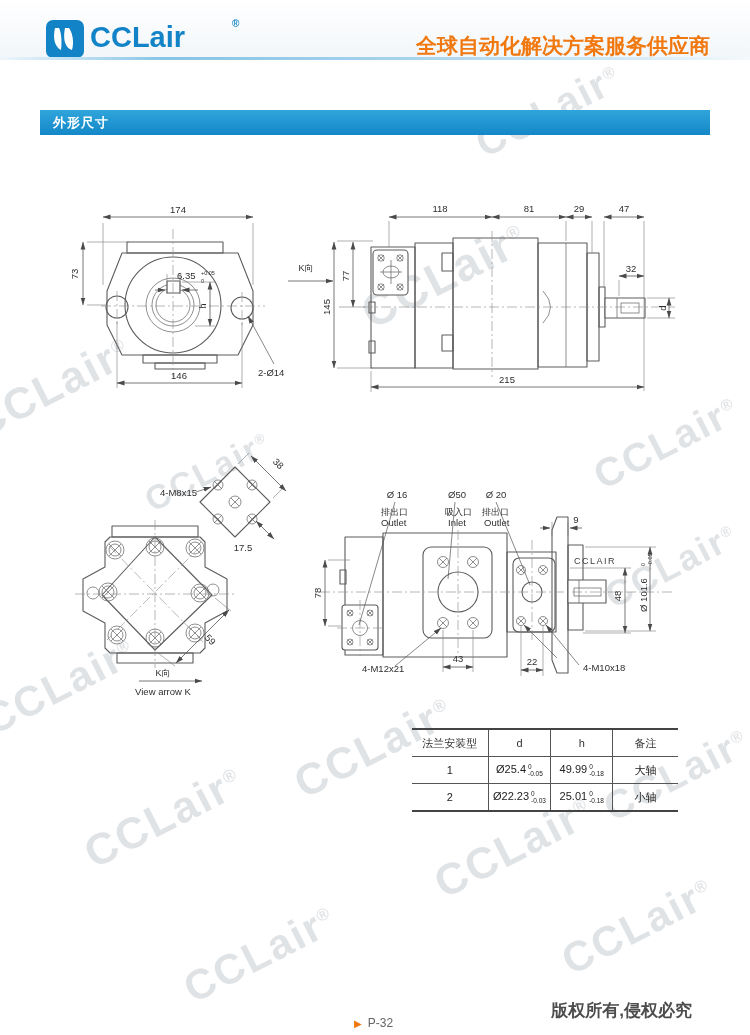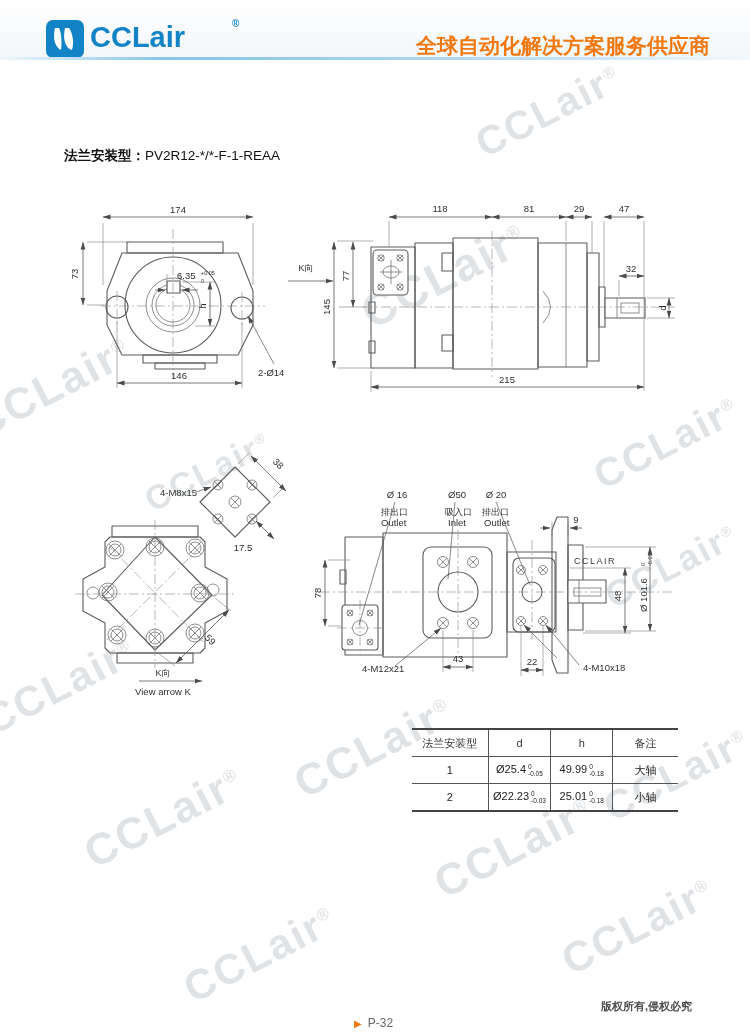--- a/index.html
+++ b/index.html
@@ -52,21 +52,21 @@
   .dim-table tr{border-bottom:1px solid #555;}
   .dim-table{border-top:2px solid #444;border-bottom:2px solid #444;}
   .dim-table td.vl{border-left:1px solid #555;}
   .tol{display:inline-flex;flex-direction:column;font-size:6.5px;line-height:7px;
        vertical-align:middle;margin-left:2px;text-align:left;}
   .tol i{font-style:normal;}
 
   
   .page-no{position:absolute;left:354px;top:1016px;font-size:12px;color:#666;z-index:3;}
   .page-no .tri{color:#f0780f;font-size:10px;margin-right:6px;}
-  .copyright{position:absolute;right:58px;top:999px;font-size:11px;font-weight:bold;color:#4c4c4c;z-index:3;}
+  .copyright{position:absolute;right:58px;top:999px;font-size:17px;font-weight:bold;color:#4c4c4c;z-index:3;}
 </style>
 </head>
 <body>
 
 <div id="page">
 
   <span class="wm" style="left:470px;top:88px;font-size:40px;"><b>CCLair</b><sup>®</sup></span>
   <span class="wm" style="left:355px;top:248px;font-size:46px;"><b>CCLair</b><sup>®</sup></span>
   <span class="wm" style="left:588px;top:420px;font-size:40px;"><b>CCLair</b><sup>®</sup></span>
   <span class="wm" style="left:-34px;top:362px;font-size:44px;"><b>CCLair</b><sup>®</sup></span>
@@ -85,23 +85,21 @@
       <rect x="0" y="0" width="38" height="38" rx="7" fill="#1283c6"></rect>
       <path d="M9,8 C6.5,19 9,27 15,30 C16,22 15.5,13 13,8 Z" fill="#ffffff"></path>
       <path d="M19,8 C16.5,20 19.5,28 26,30 C28.5,21 26,12 23,8 Z" fill="#ffffff"></path>
     </svg>
     <span class="logo-text">CCLair</span>
     <span class="logo-reg">®</span>
     <span class="slogan">全球自动化解决方案服务供应商</span>
   </div>
   <div class="header-line"></div>
 
-  <div class="subtitle">
-    <span class="lbl">法兰安装型：</span><span>PV2R12-*/*-F-1-REAA</span>
-  </div>
+  <div class="section-bar">外形尺寸</div>
 
   <svg class="drw" style="left:55px;top:195px;" width="285" height="212">
     <defs>
       <marker id="ae" orient="auto-start-reverse" markerUnits="userSpaceOnUse" markerWidth="9" markerHeight="7" refX="7.5" refY="3">
         <path d="M0,0.6 L7.8,3 L0,5.4 Z" fill="#4a4a4a"></path>
       </marker>
     </defs>
     <g>
       <rect class="o" x="72" y="47" width="96" height="11"></rect>
       <path class="o" d="M67,58 L183,58 L198,96 L198,130 L183,160 L67,160 L52,130 L52,96 Z"></path>

